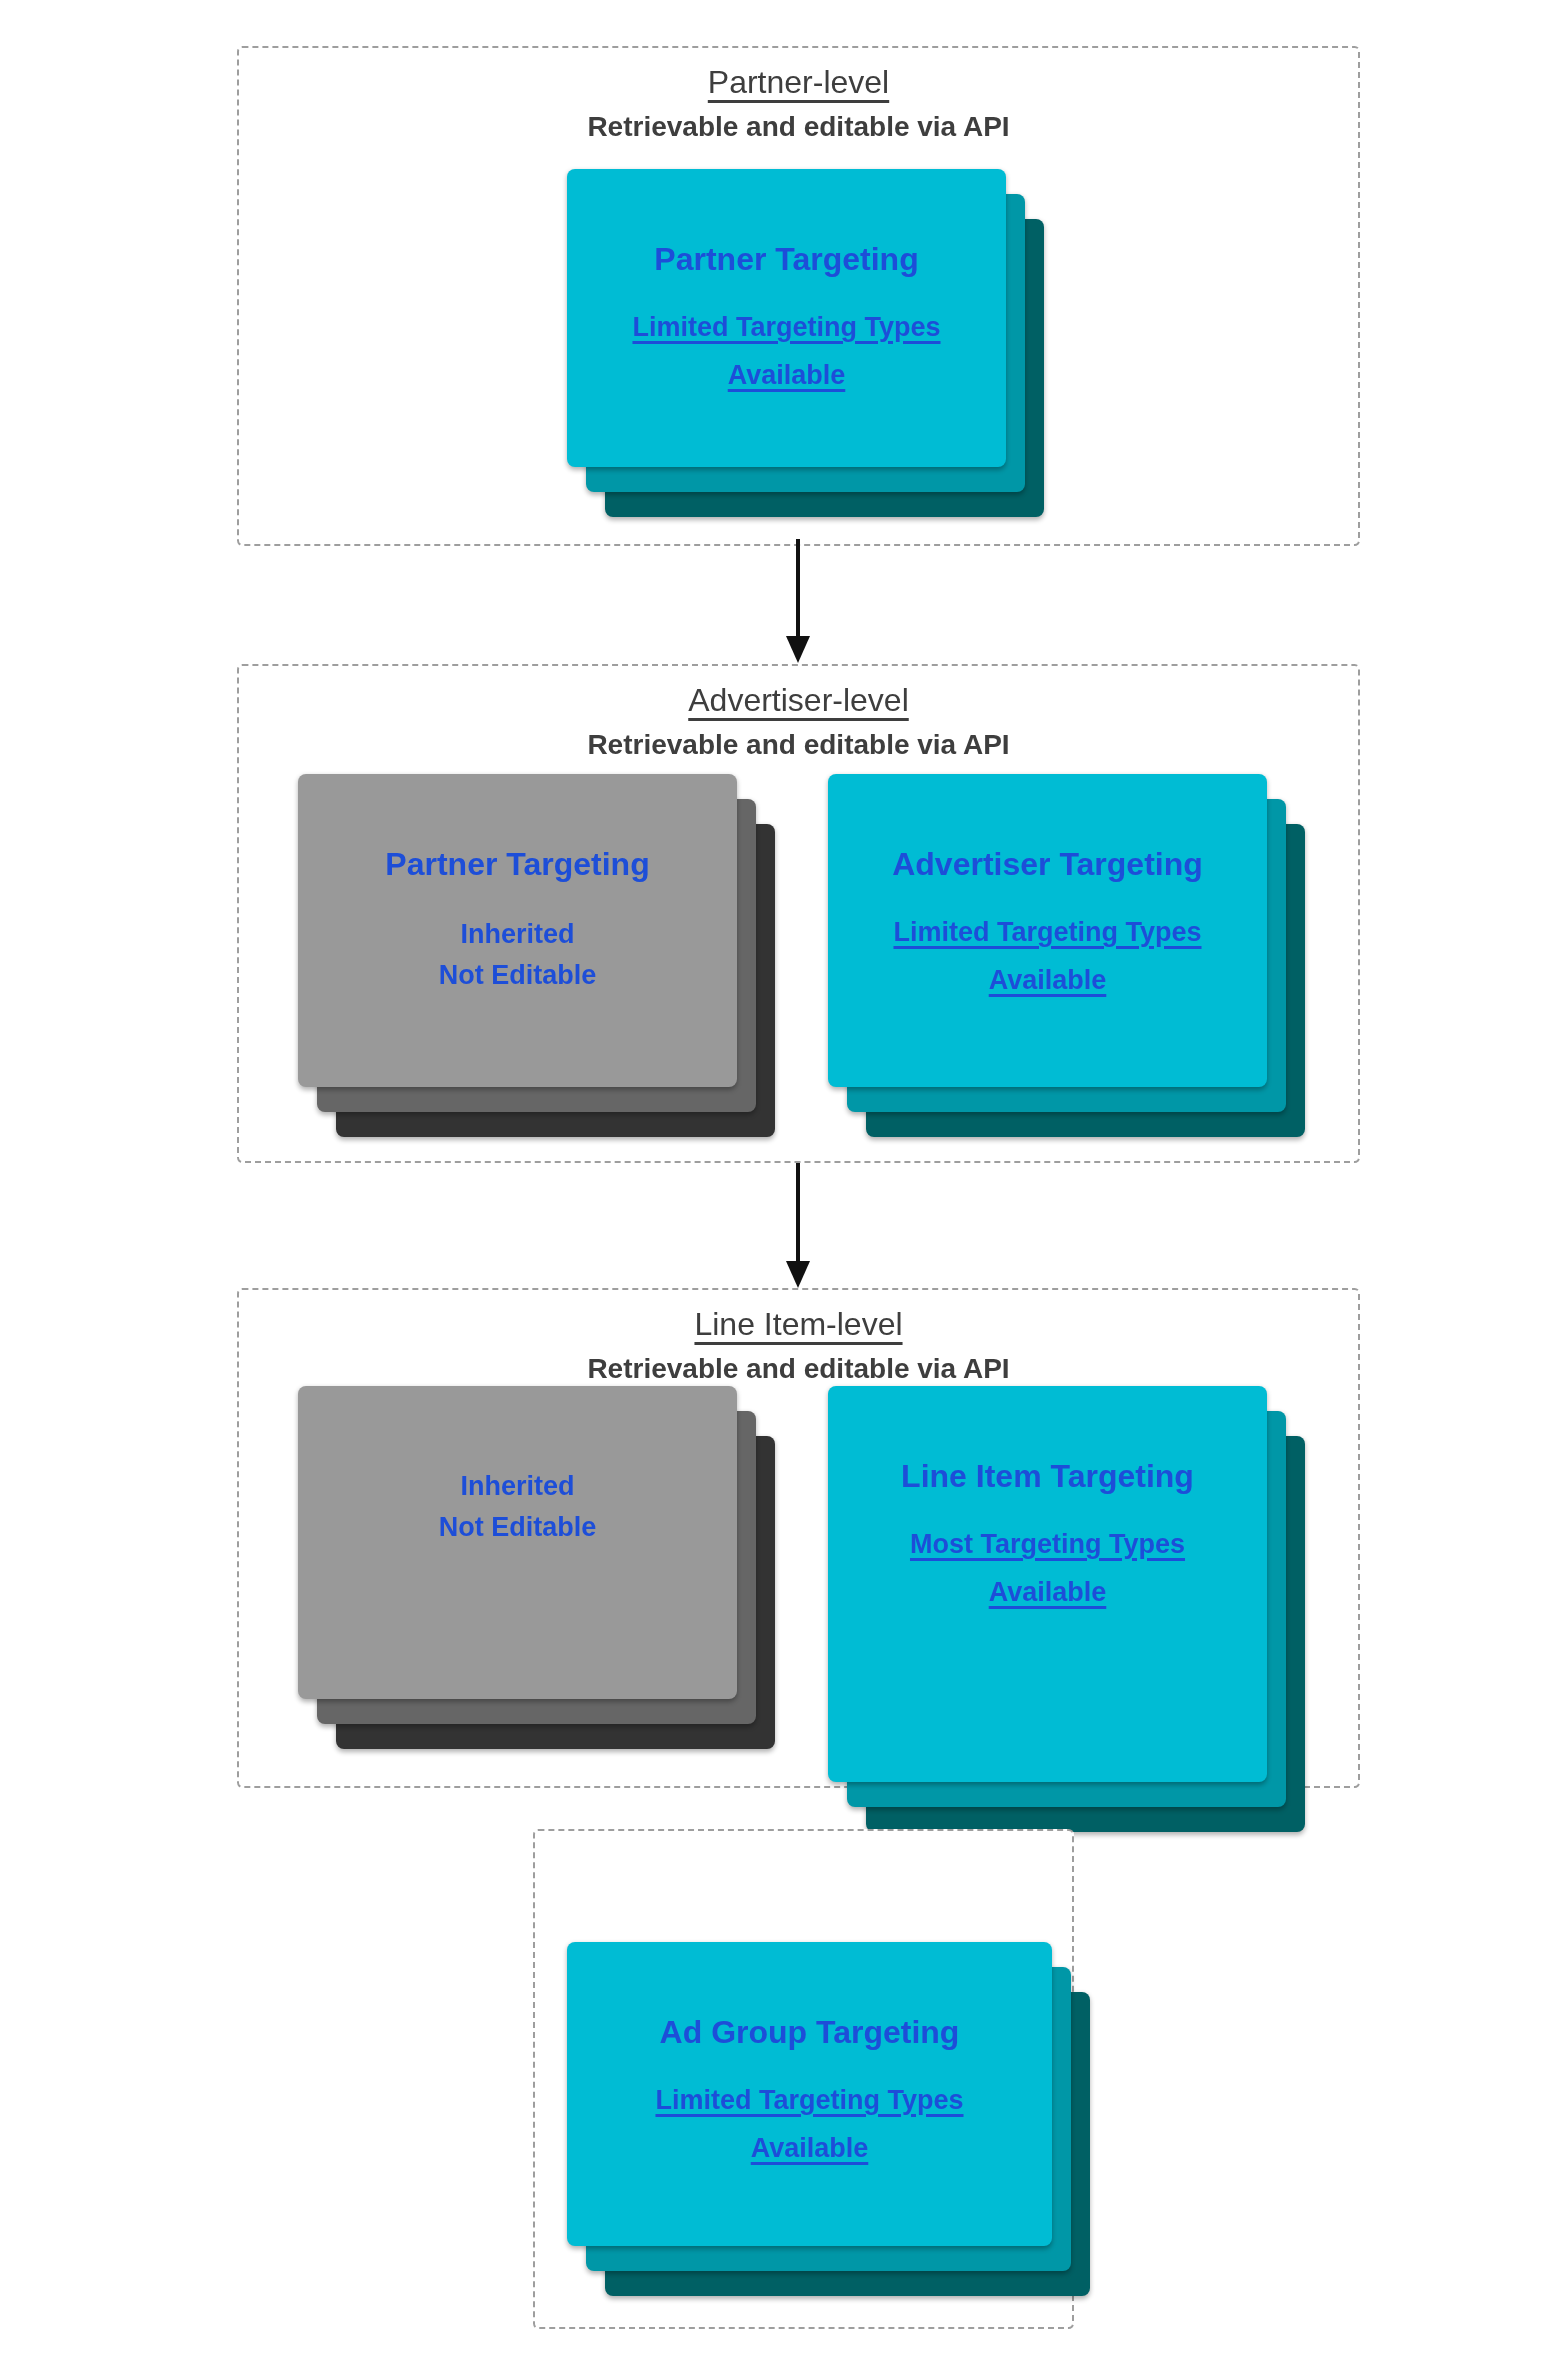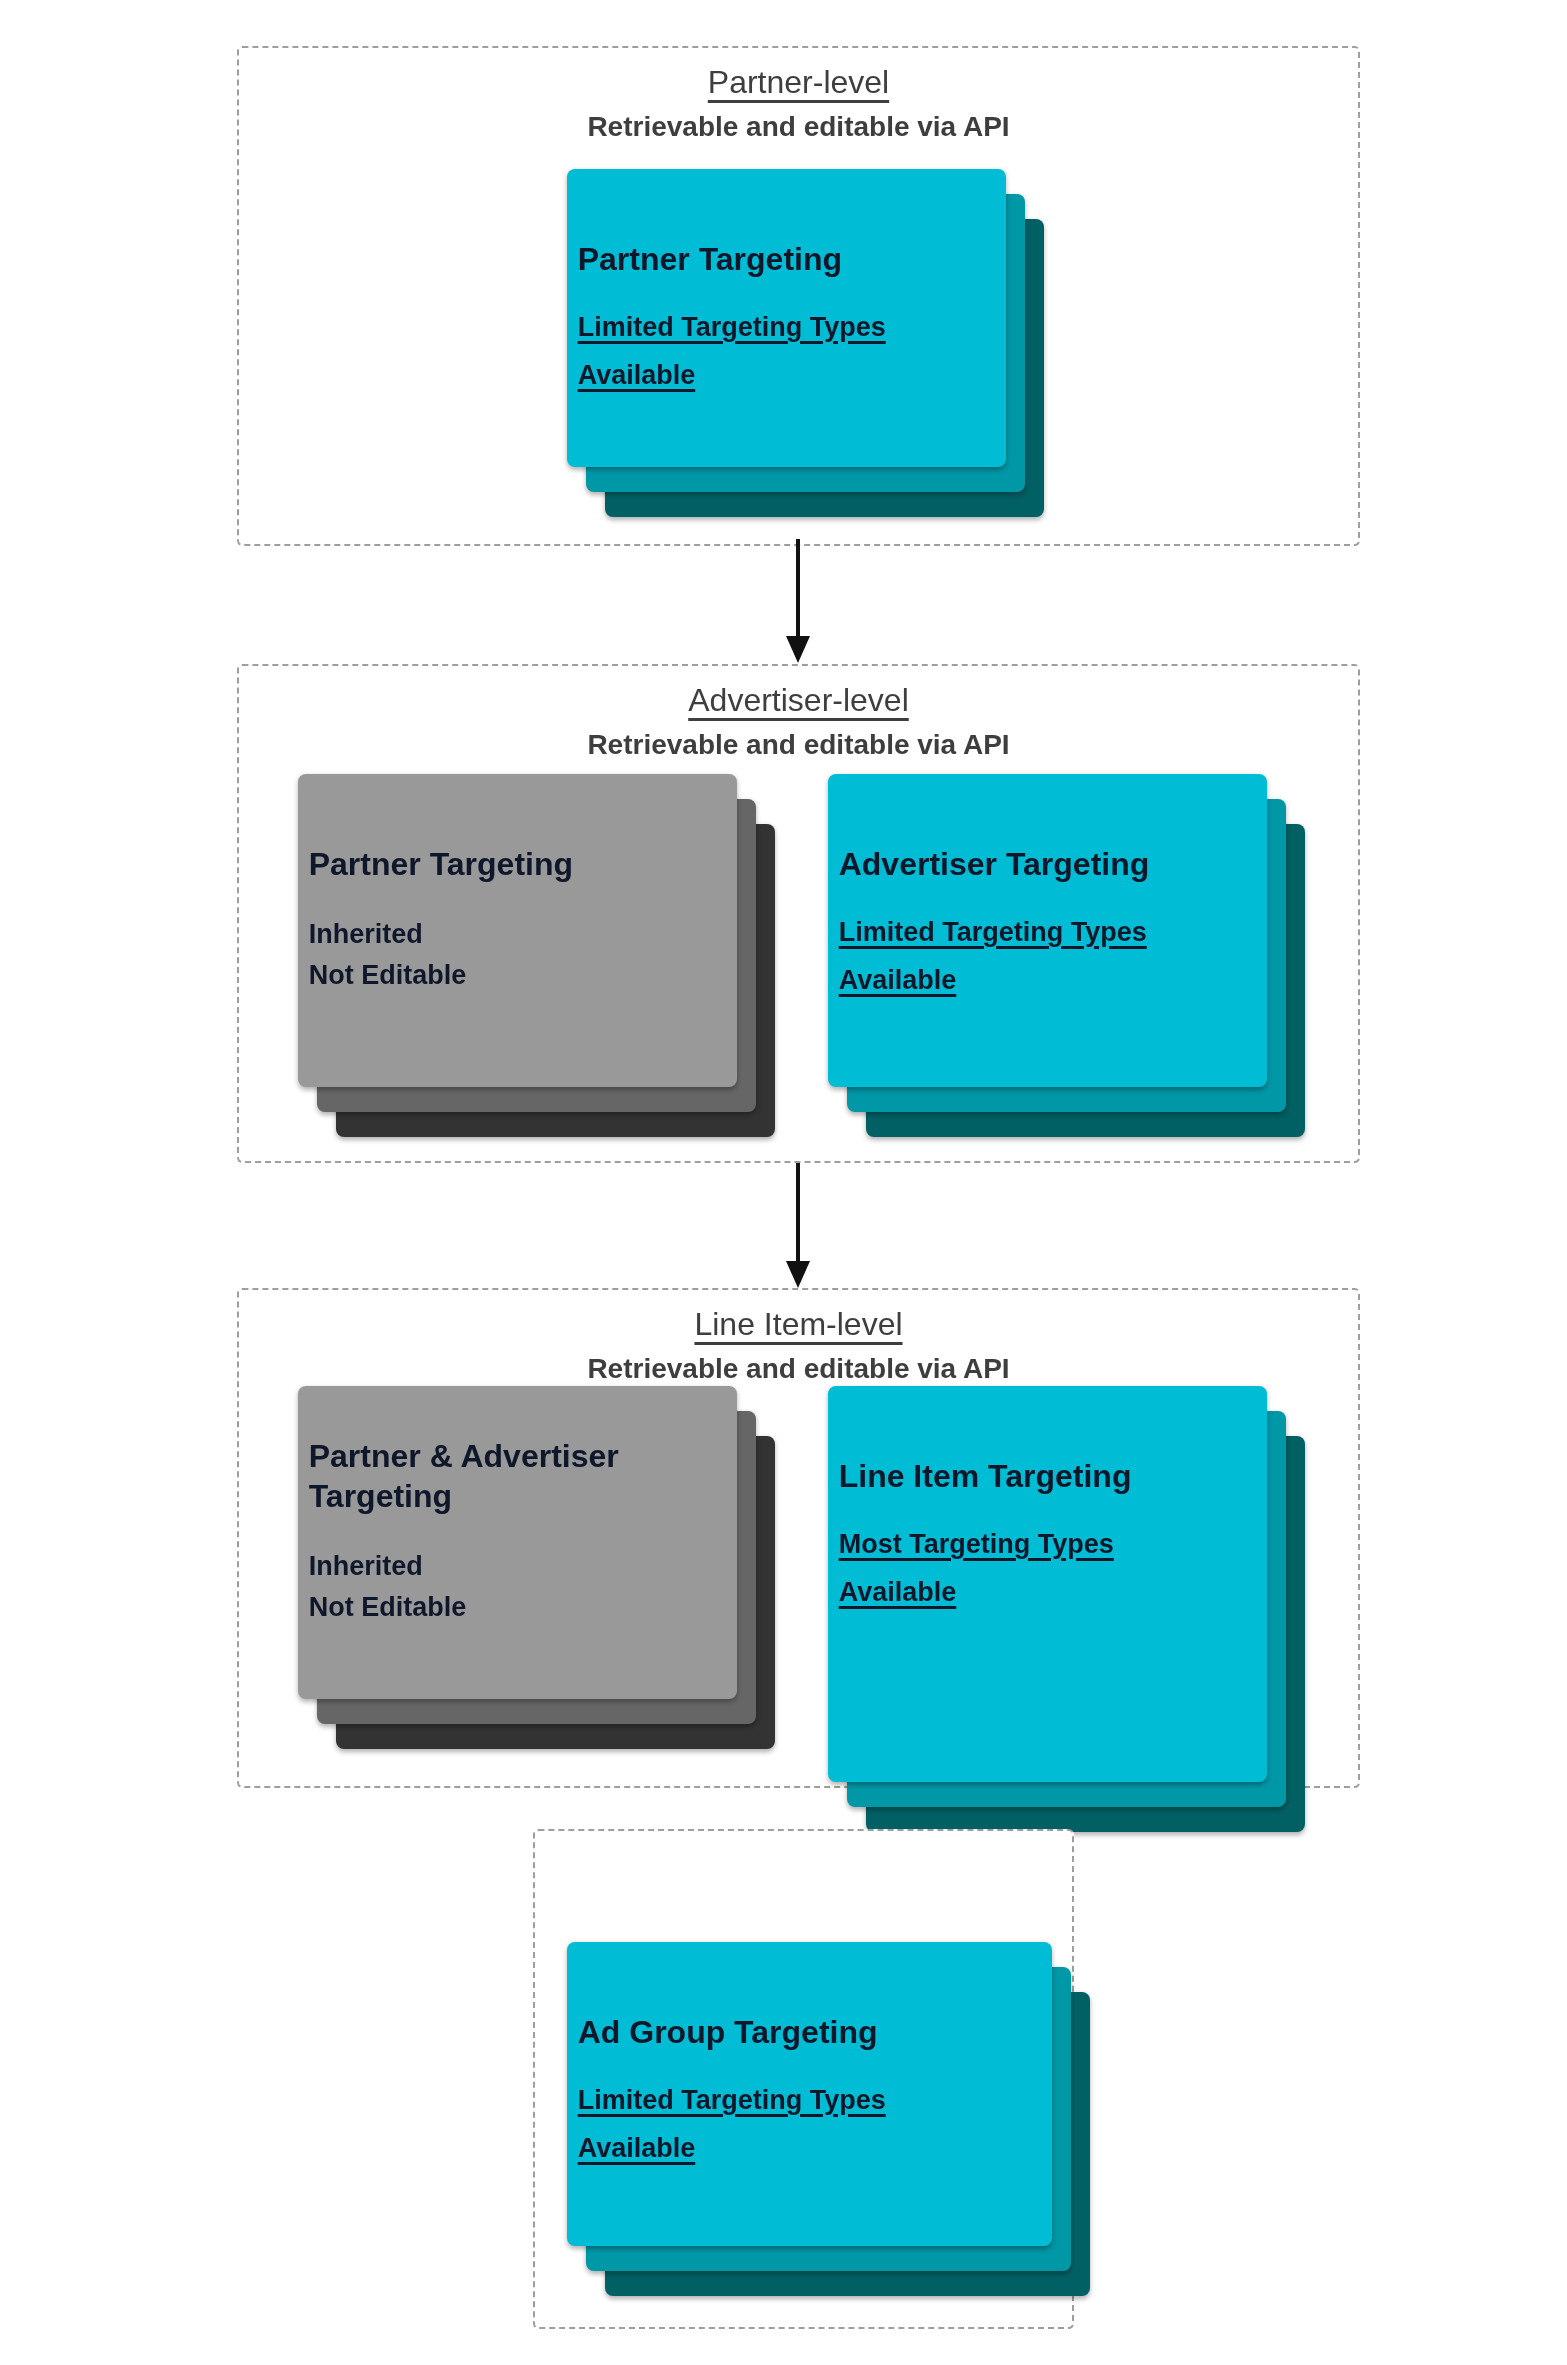--- a/index.html
+++ b/index.html
@@ -44,21 +44,21 @@
   .cyan .layer.front { background:#00bcd4; }
   .cyan .layer.mid   { background:#0097a7; }
   .cyan .layer.back  { background:#006064; }
 
   .gray .layer.front { background:#999999; }
   .gray .layer.mid   { background:#666666; }
   .gray .layer.back  { background:#333333; }
 
   .card-content {
     position:absolute; left:0; top:0; width:100%; height:100%;
-    padding:70px 10.7px 0; color:#0f172a; z-index:2;
+    padding:70px 10.7px 0; text-align:center; color:#1d4ed8; z-index:2;
   }
   .card-title { font-size:32px; font-weight:700; line-height:1.25; }
   .card-sub   { font-size:27px; font-weight:700; line-height:1.35; margin-top:30px; }
   .card-sub.underline span {
     text-decoration:underline; text-decoration-thickness:2.7px; text-underline-offset:5.4px;margin-top:12px;
   }
   .card-sub.loose { line-height:1.5; }
   .card-sub span { display:block; }
 
   
@@ -141,21 +141,20 @@
   <div class="sec-header">
     <div class="sec-title">Line Item-level</div>
     <div class="sec-sub">Retrievable and editable via API</div>
   </div>
 
   <div class="stack gray" style="left:59px; top:96px; width:439px; height:313px;">
     <div class="layer back"></div>
     <div class="layer mid"></div>
     <div class="layer front"></div>
     <div class="card-content" style="padding-top:50px;">
-      <div class="card-title">Partner &amp; Advertiser Targeting</div>
       <div class="card-sub loose">
         <span>Inherited</span>
         <span>Not Editable</span>
       </div>
     </div>
   </div>
 
   <div class="stack cyan" style="left:589px; top:96px; width:439px; height:396px;">
     <div class="layer back"></div>
     <div class="layer mid"></div>

